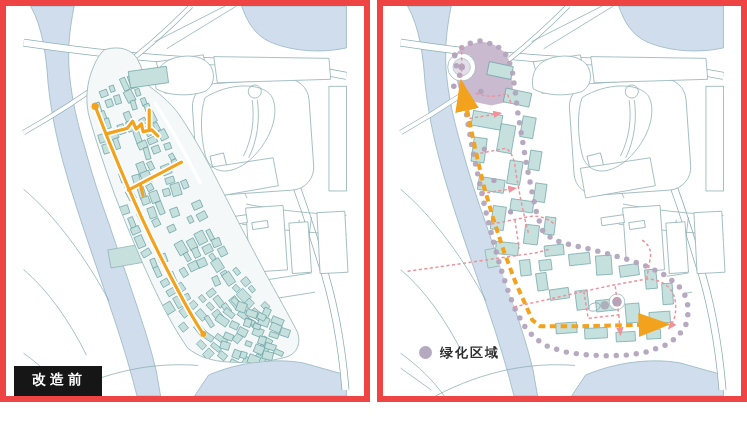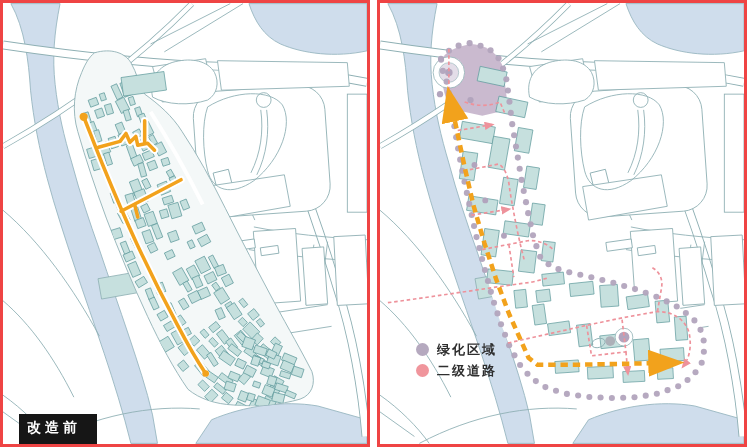--- a/index.html
+++ b/index.html
@@ -1,23 +1,23 @@
 <!DOCTYPE html>
 <html style="--water: #cfddec; --water-line: #97b5c0; --map-line: #8fb0b4; --building-fill: #c6e0de; --building-stroke: #5f9a9c; --primary-road: #f2a21c; --secondary-road: #ee929b; --green-fill: #c4b3ca; --green-dot: #b2a4bd; --label-bg: #161616; --label-text: #ffffff;"><head>
 <meta charset="utf-8">
 <style>
   html,body{margin:0;padding:0;background:#fff;}
   .stage{position:relative;width:747px;height:447px;display:flex;gap:7px;
          font-family:"Liberation Serif","DejaVu Serif",serif;}
-  .panel{position:relative;width:370px;height:447px;background:#fff;
-         border:3px solid #ef4444;box-sizing:border-box;overflow:hidden;}
+  .panel{position:relative;width:370px;height:402px;background:#fff;
+         border:6px solid #ef4444;box-sizing:border-box;overflow:hidden;}
   .panel svg{position:absolute;left:0;top:0;width:100%;height:100%;}
   .panel-label{position:absolute;left:8px;bottom:0;background:var(--label-bg,#161616);
          color:var(--label-text,#fff);font-size:14px;letter-spacing:4px;
-         padding:5px 16px 7px 8px;font-weight:bold;margin-left:8px;}
+         padding:5px 16px 7px 18px;font-weight:bold;}
   .legend{position:absolute;left:36px;top:336px;}
   .legend-row{display:flex;align-items:center;height:21px;}
   .legend-dot{width:13px;height:13px;border-radius:50%;margin-right:8px;flex:0 0 13px;}
   .legend-label{font-size:13px;font-weight:bold;color:#2e2e2e;letter-spacing:2px;white-space:nowrap;}
   .hiddefs{position:absolute;width:0;height:0;}
 </style>
 </head>
 <body>
 
 <svg class="hiddefs" aria-hidden="true">
@@ -467,24 +467,20 @@
         </g>
 
         <path class="odash" d="M 71,95 L 78,128 L 86,166 L 95,205 L 106,243 L 118,280 L 131,315 L 143,342 L 151,360 L 160,367 L 205,367 L 255,366 L 298,365" marker-start="url(#arrO)" marker-end="url(#arrO)"></path>
       </g>
     </svg>
     <div class="legend">
       <div class="legend-row">
         <span class="legend-dot" style="background: rgb(181, 169, 191);"></span>
         <span class="legend-label">绿化区域</span>
       </div>
-      <div class="legend-row">
-        <span class="legend-dot" style="background: rgb(240, 149, 156);"></span>
-        <span class="legend-label">二级道路</span>
-      </div>
     </div>
   </section>
 </div>
 
 <style>
   .wt{fill:var(--water);stroke:var(--water-line);stroke-width:.9;}
   .tl path,.tl{fill:none;stroke:var(--map-line);stroke-width:.9;}
   .blk rect,.blk polygon,.blk path{fill:#fff;stroke:var(--map-line);stroke-width:.9;}
   .case path{stroke:var(--map-line);stroke-width:9;fill:none;}
   .case path+ *{}

